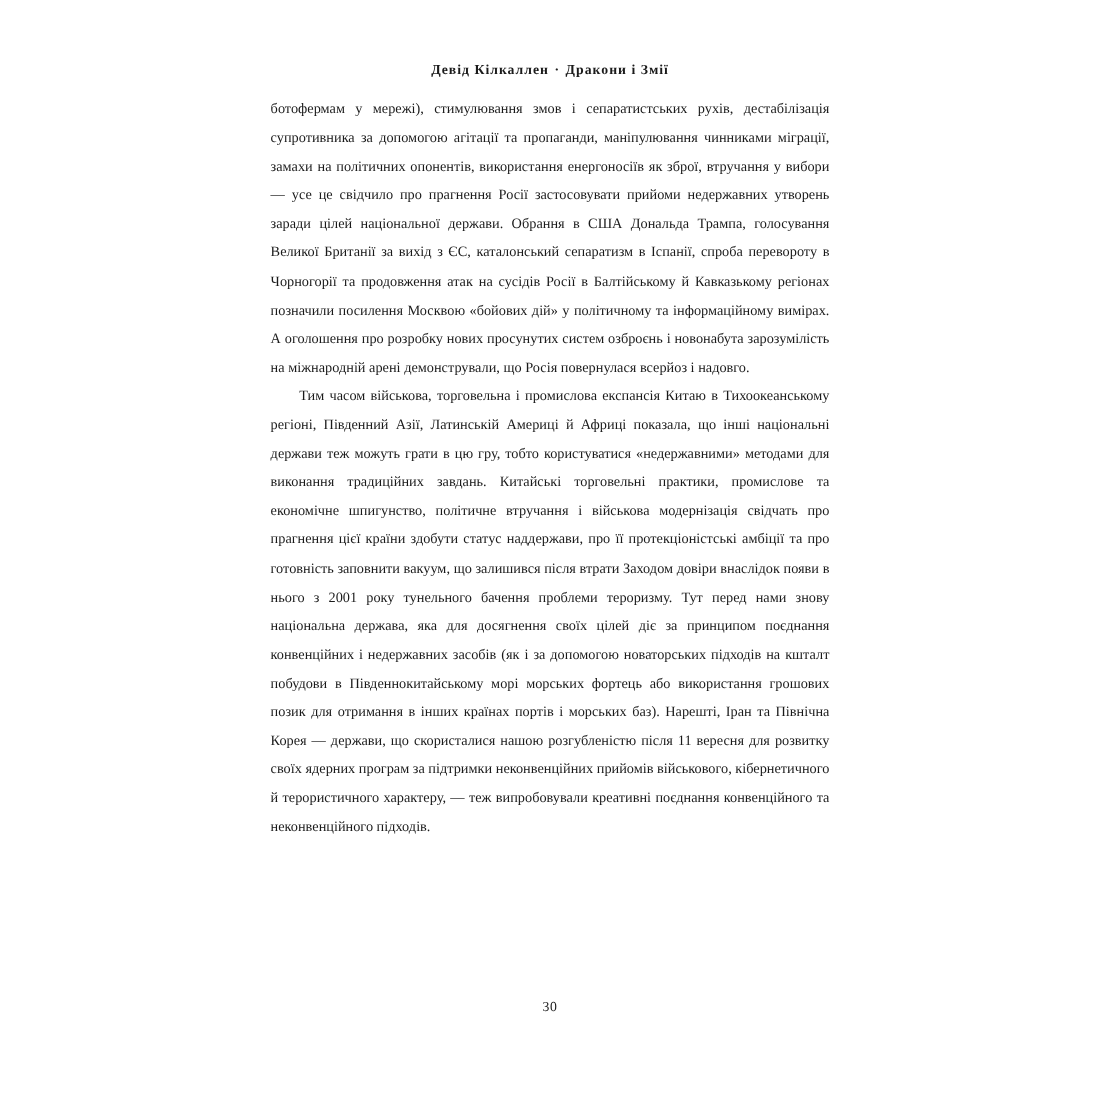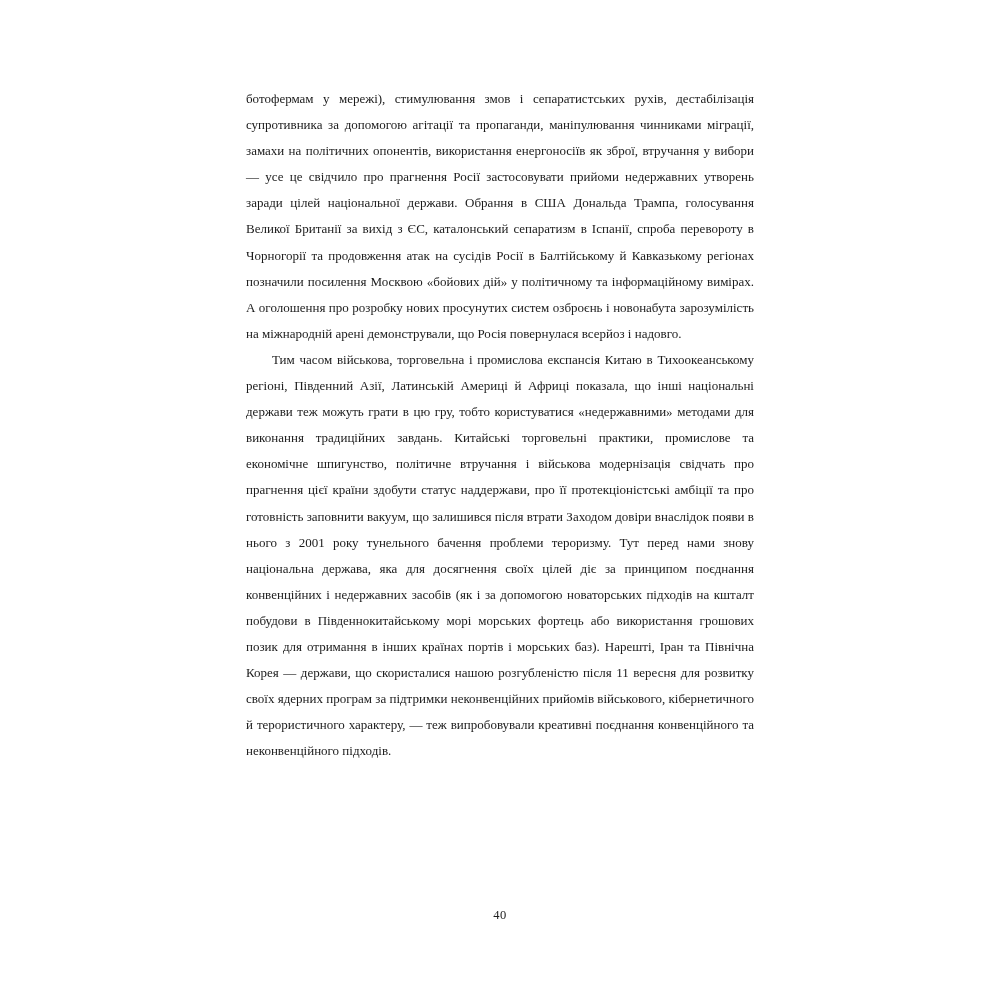--- a/index.html
+++ b/index.html
@@ -65,21 +65,24 @@
     font-size: 12.5px;
     letter-spacing: 0.6px;
     color: #1d1d1d;
   }
 </style>
 </head>
 <body>
 
 <div class="page">
 
+  <div class="running-head">
+    <span>Девід Кілкаллен</span><span class="sep">·</span><span>Дракони і Змії</span>
+  </div>
 
   <div class="body-text">
     <p>ботофермам у мережі), стимулювання змов і сепаратистських рухів, дестабілізація супротивника за допомогою агітації та пропаганди, маніпулювання чинниками міграції, замахи на політичних опонентів, використання енергоносіїв як зброї, втручання у вибори — усе це свідчило про прагнення Росії застосовувати прийоми недержавних утворень заради цілей національної держави. Обрання в США Дональда Трампа, голосування Великої Британії за вихід з ЄС, каталонський сепаратизм в Іспанії, спроба перевороту в Чорногорії та продовження атак на сусідів Росії в Балтійському й Кавказькому регіонах позначили посилення Москвою «бойових дій» у політичному та інформаційному вимірах. А оголошення про розробку нових просунутих систем озброєнь і новонабута зарозумілість на міжнародній арені демонстрували, що Росія повернулася всерйоз і надовго.</p>
     <p class="indent">Тим часом військова, торговельна і промислова експансія Китаю в Тихоокеанському регіоні, Південний Азії, Латинській Америці й Африці показала, що інші національні держави теж можуть грати в цю гру, тобто користуватися «недержавними» методами для виконання традиційних завдань. Китайські торговельні практики, промислове та економічне шпигунство, політичне втручання і військова модернізація свідчать про прагнення цієї країни здобути статус наддержави, про її протекціоністські амбіції та про готовність заповнити вакуум, що залишився після втрати Заходом довіри внаслідок появи в нього з 2001 року тунельного бачення проблеми тероризму. Тут перед нами знову національна держава, яка для досягнення своїх цілей діє за принципом поєднання конвенційних і недержавних засобів (як і за допомогою новаторських підходів на кшталт побудови в Південнокитайському морі морських фортець або використання грошових позик для отримання в інших країнах портів і морських баз). Нарешті, Іран та Північна Корея — держави, що скористалися нашою розгубленістю після 11 вересня для розвитку своїх ядерних програм за підтримки неконвенційних прийомів військового, кібернетичного й терористичного характеру, — теж випробовували креативні поєднання конвенційного та неконвенційного підходів.</p>
   </div>
 
-  <div class="folio">40</div>
+  <div class="folio">30</div>
 
 </div>
 
 </body></html>

